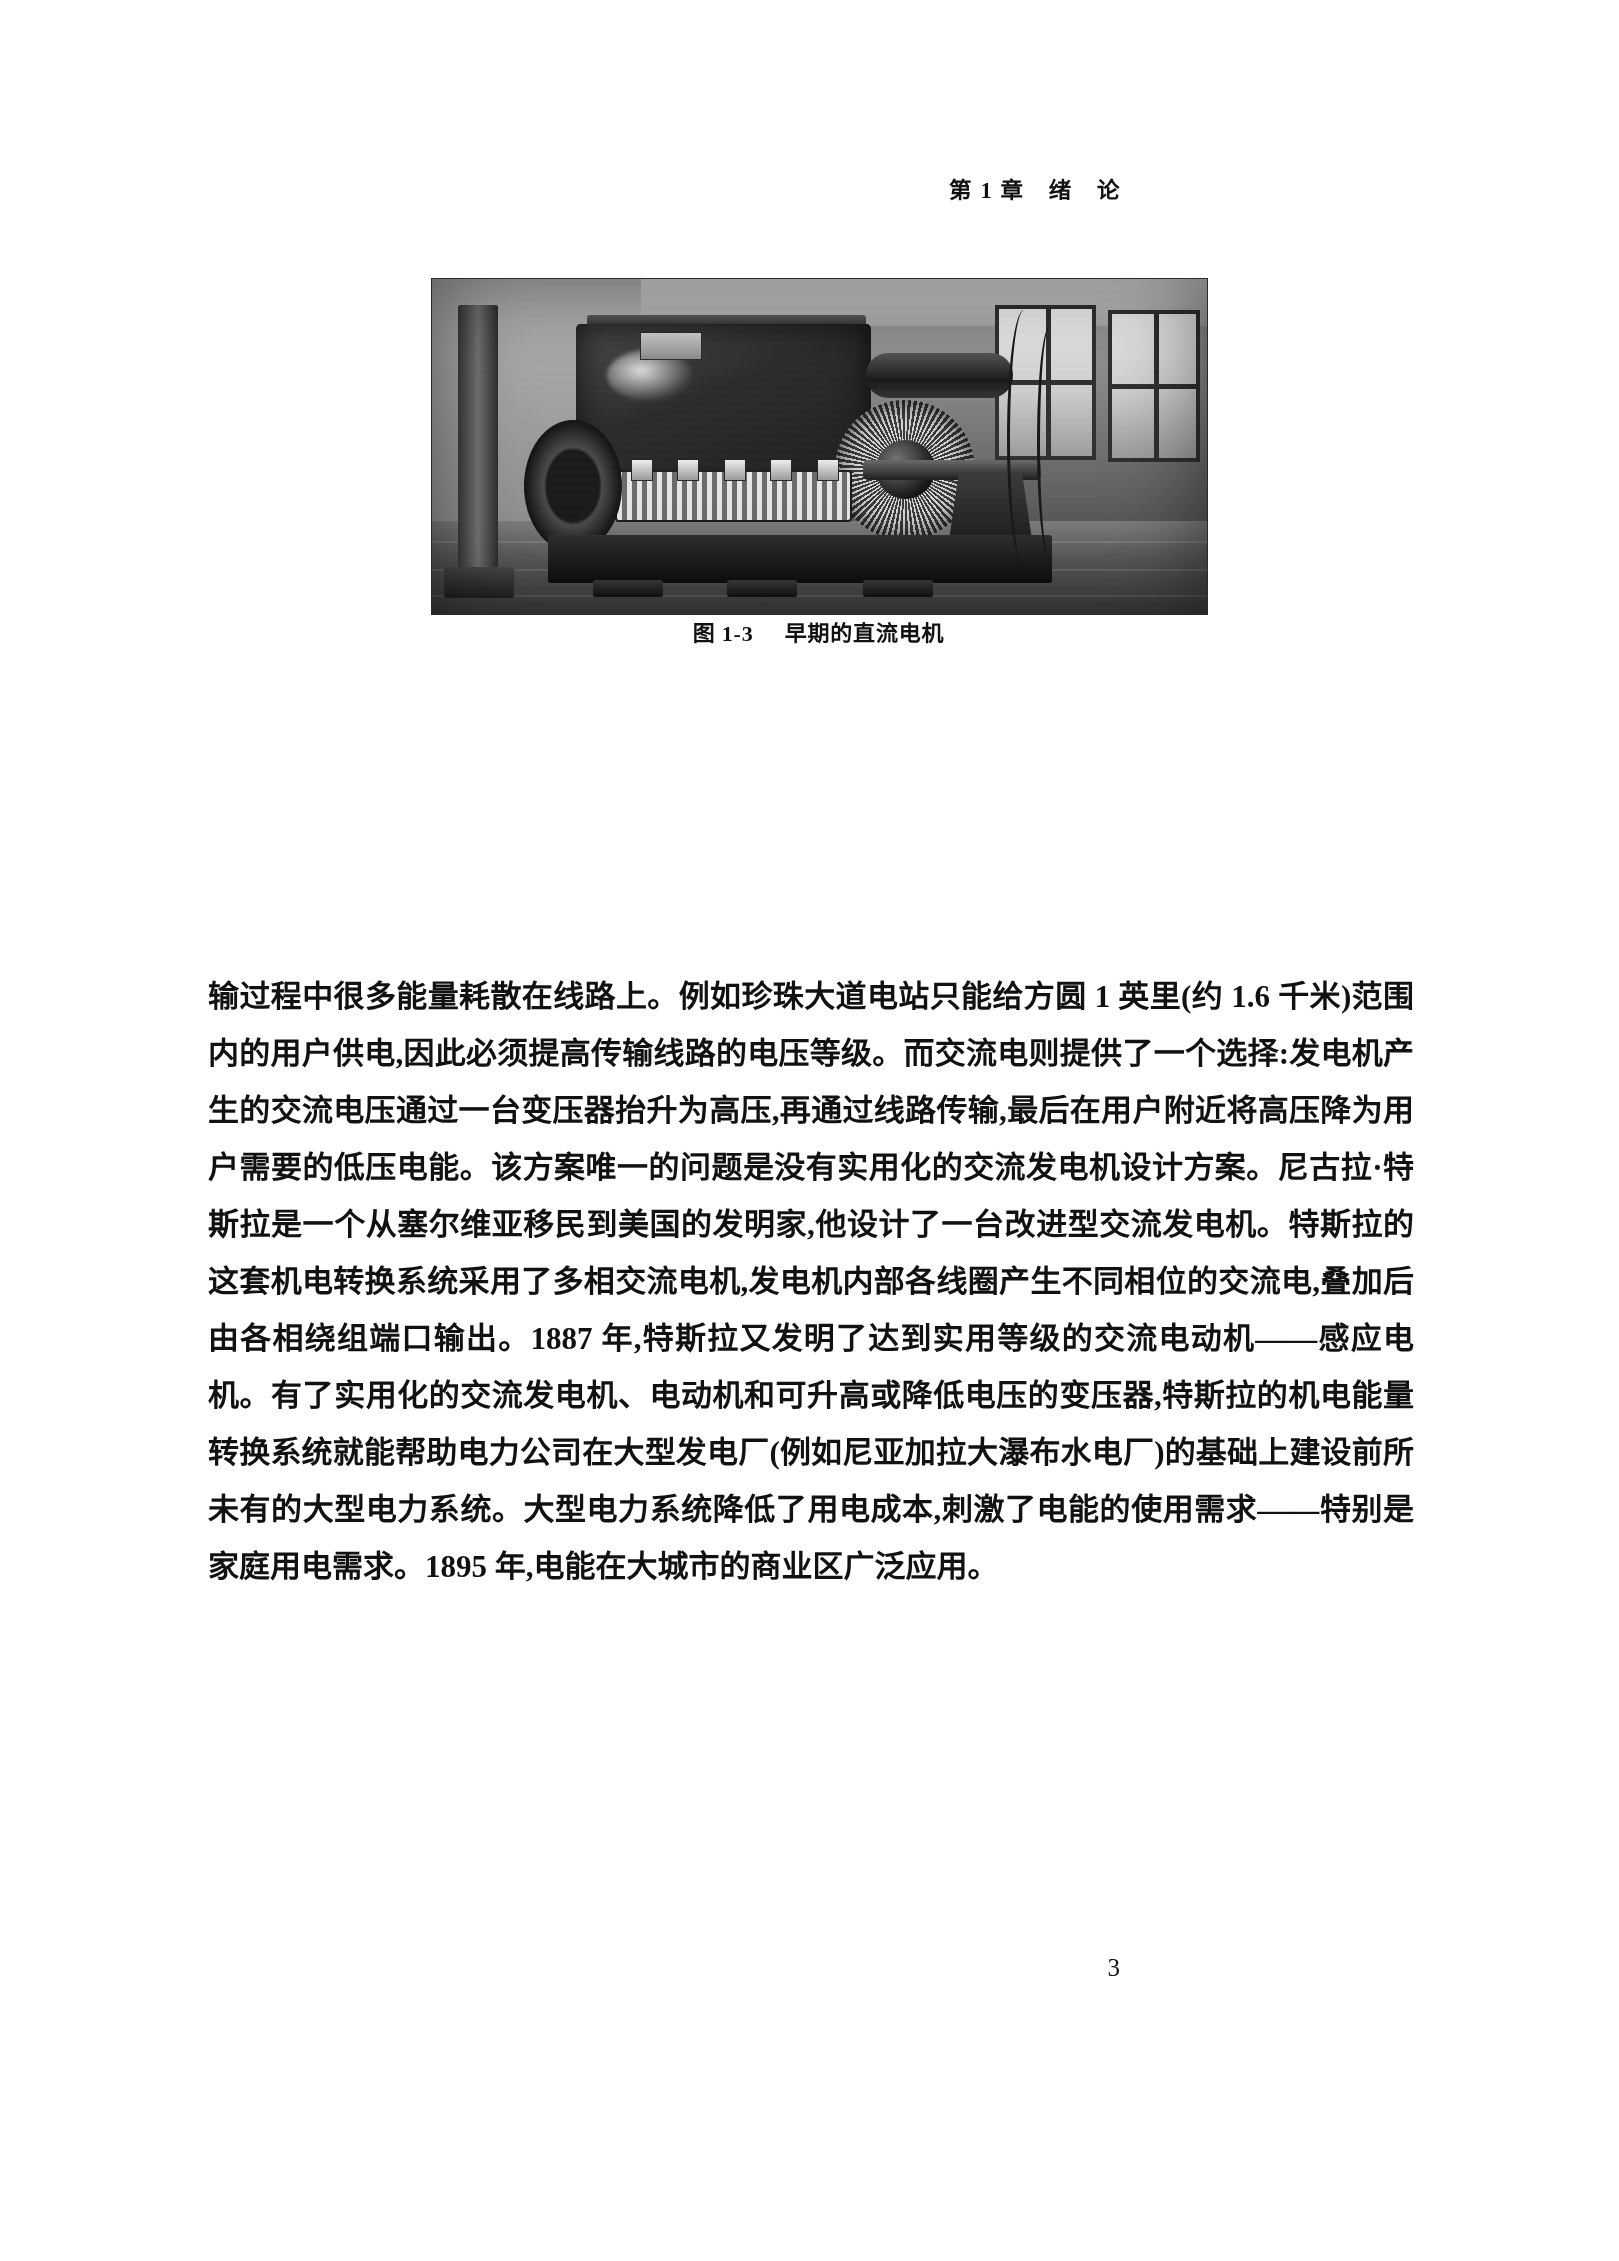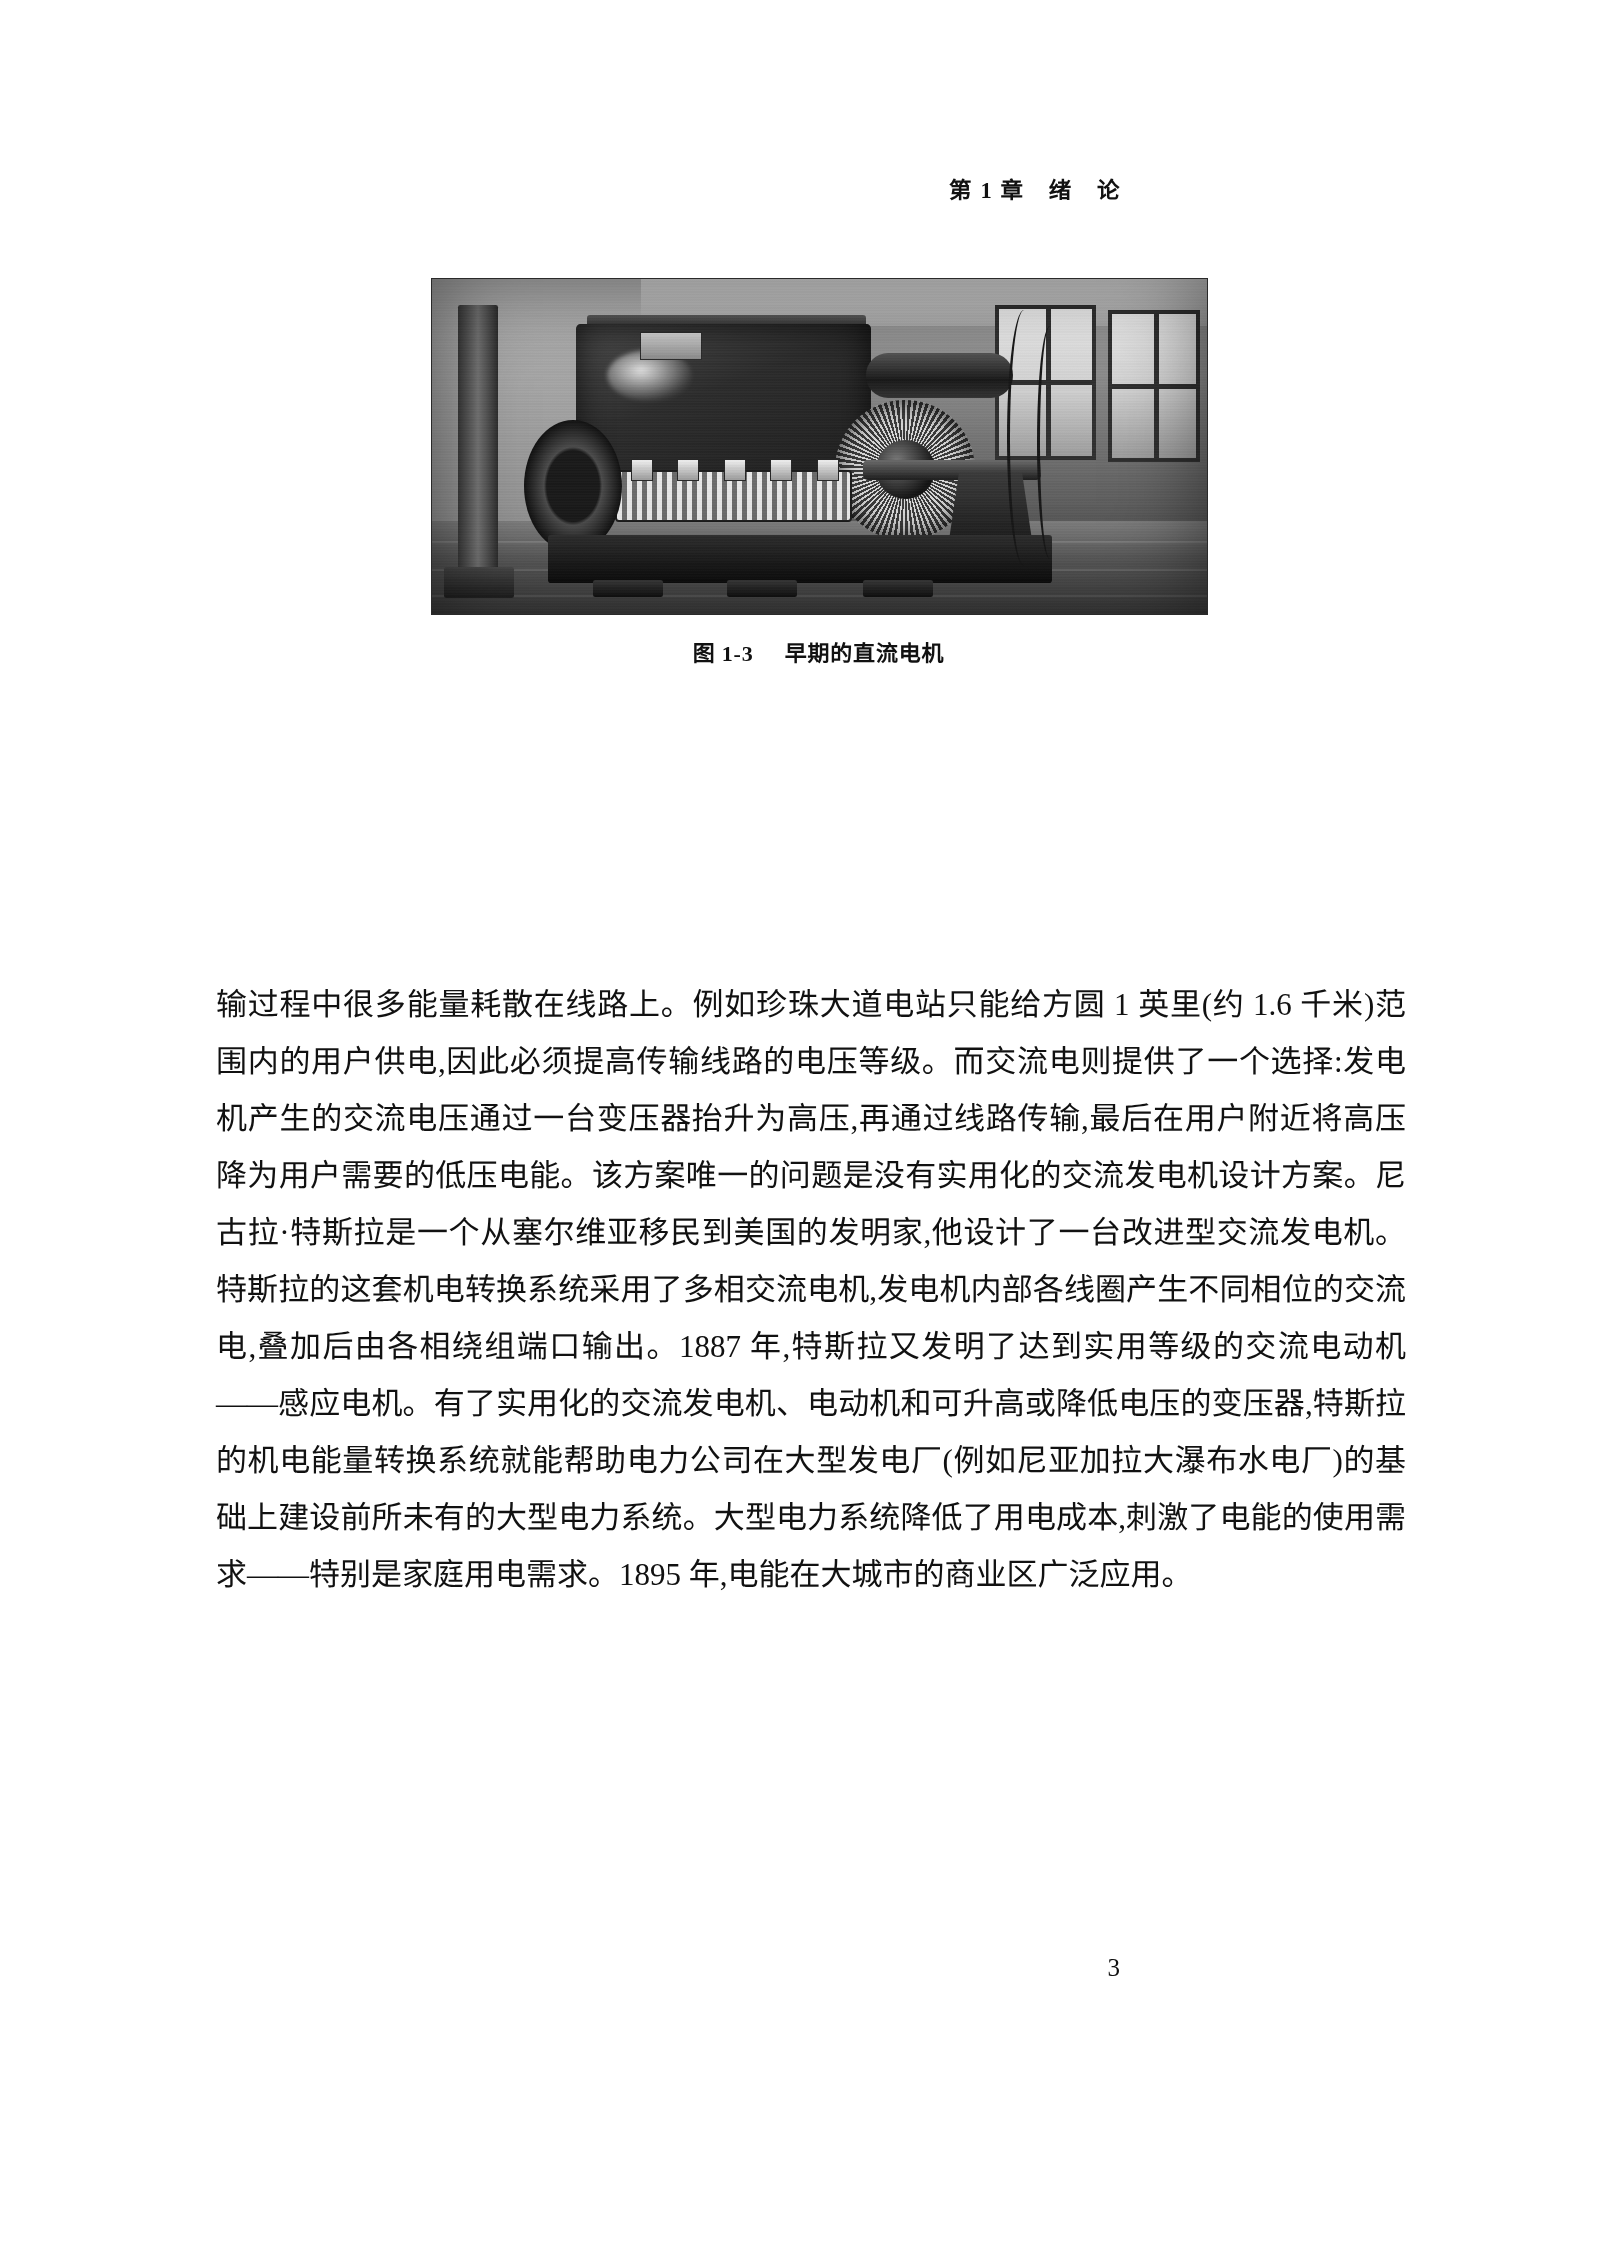--- a/index.html
+++ b/index.html
@@ -182,21 +182,20 @@
   }
   .ph-grain {
     position: absolute; inset: 0;
     background-image:
       repeating-linear-gradient(0deg, rgba(255,255,255,0.035) 0px, rgba(255,255,255,0.035) 0.8px, rgba(0,0,0,0.035) 0.8px, rgba(0,0,0,0.035) 1.6px);
     opacity: .55;
     pointer-events: none;
   }
 
   .figure-caption {
-    margin-top: 20px;
     text-align: center;
     font-size: 22px;
     font-weight: bold;
     letter-spacing: 0.8px;
     color: #111;
   }
   .figure-caption .cap-gap { display: inline-block; width: 18.6px; }
 
   
   .body-text {
@@ -204,21 +203,22 @@
     left: 200px;
     top: 960px;
     width: 1222px;
     font-size: 31px;
     line-height: 57px;
     text-align: justify;
     text-justify: inter-character;
     color: #111;
   }
   .body-text p {
-    margin: 16px;
+    margin: 8px;
+    font-weight: bold;
   }
   .body-text p.indent {
     text-indent: 62px;
   }
   .sup {
     font-size: 18.6px;
     vertical-align: super;
     line-height: 0;
   }
 

